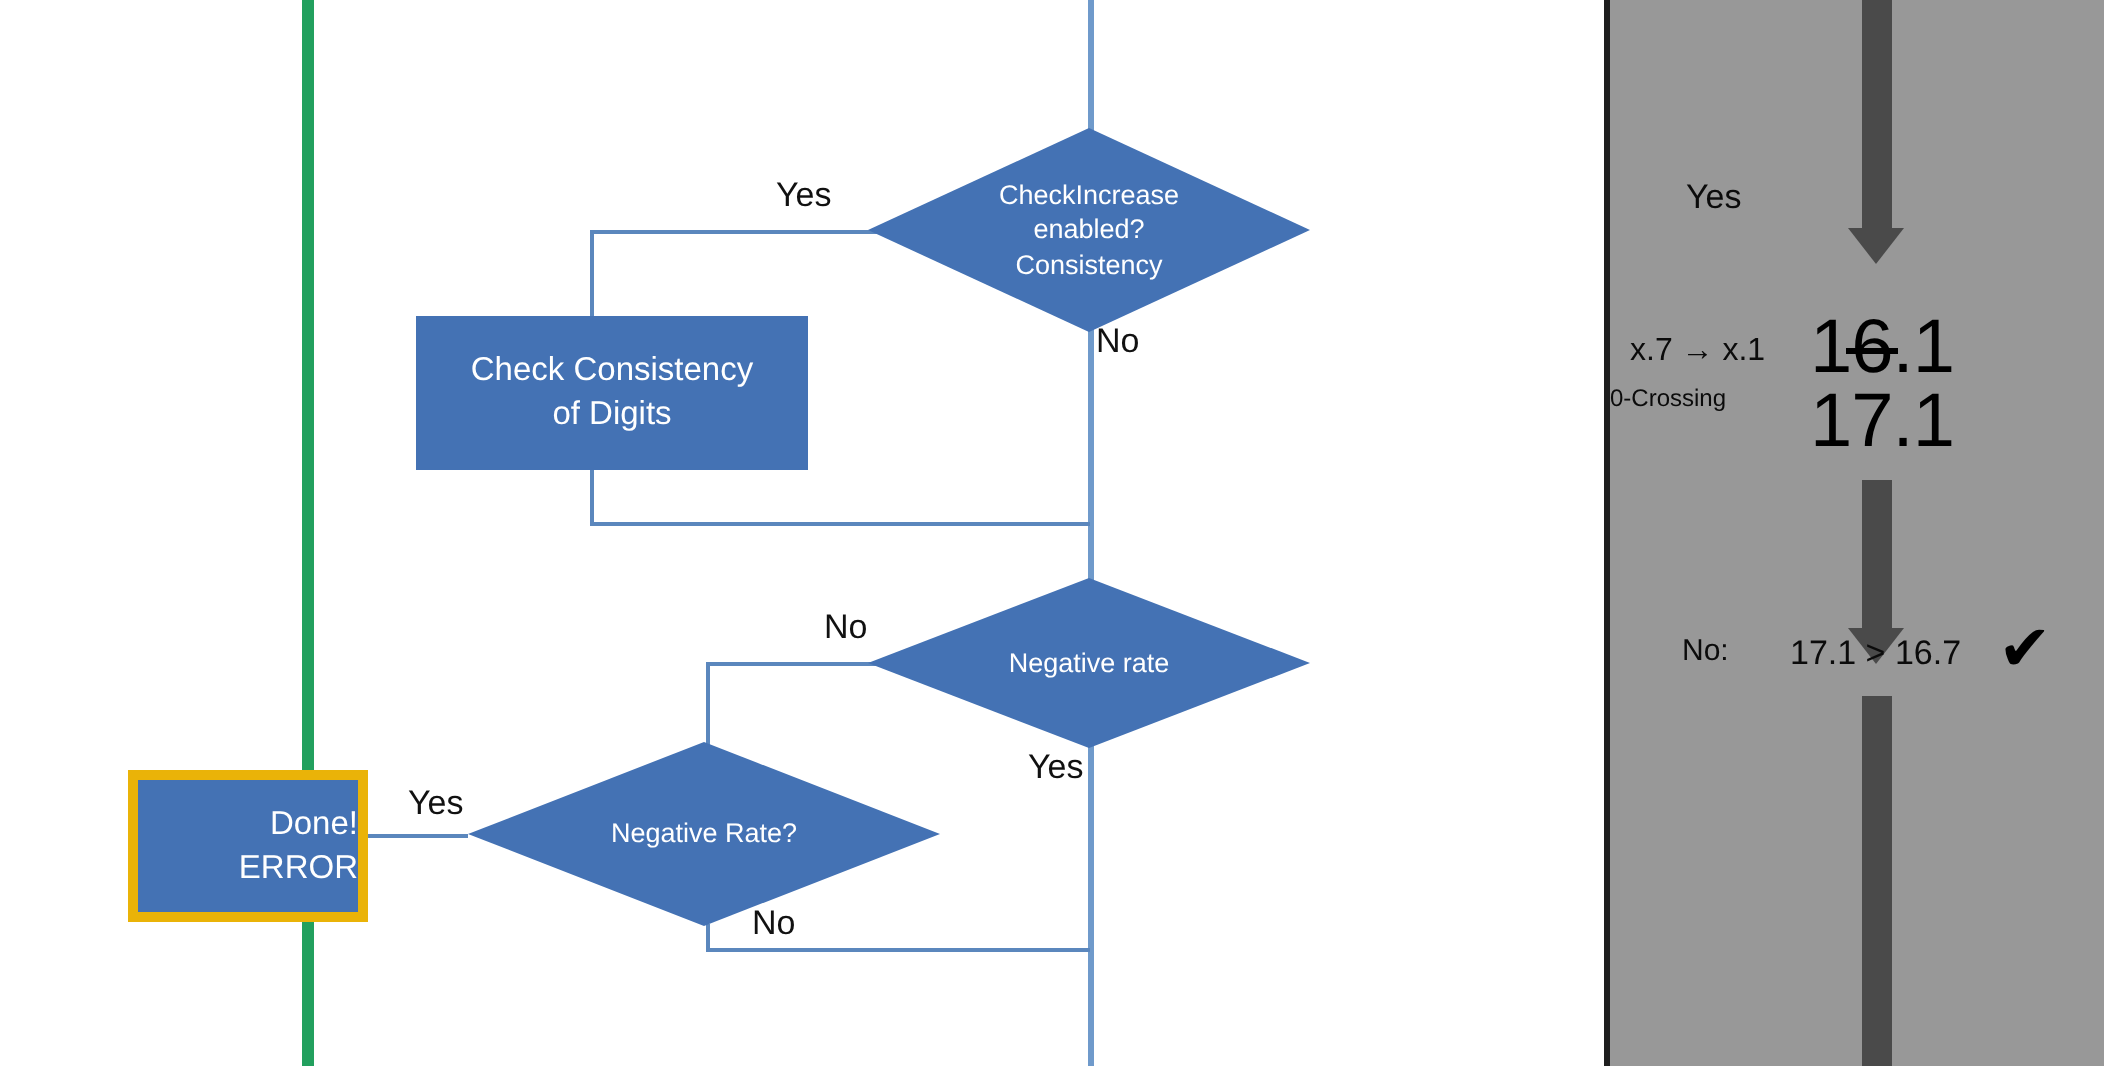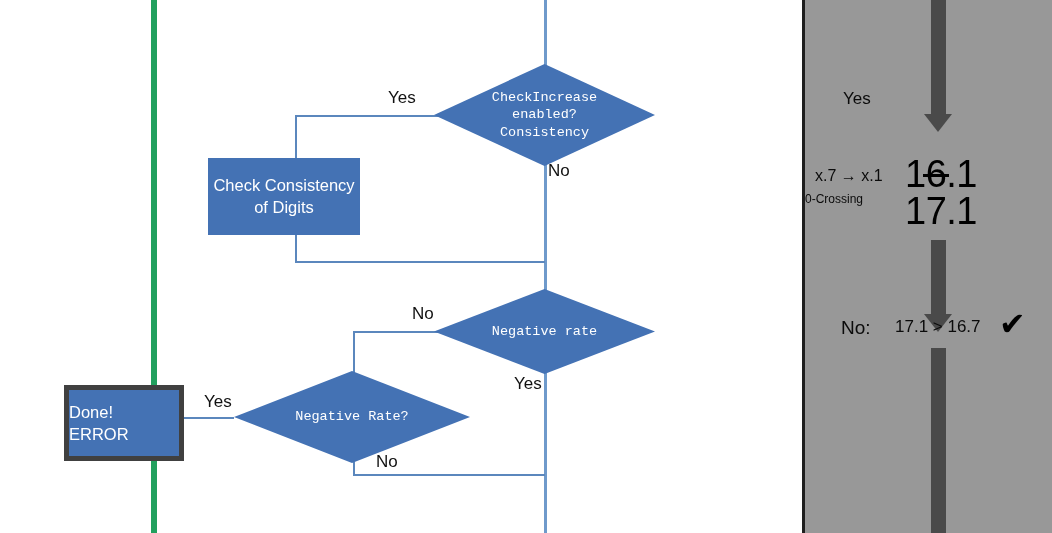--- a/index.html
+++ b/index.html
@@ -46,43 +46,42 @@
     position: absolute;
     background: #4472B4;
     clip-path: polygon(50% 0%, 100% 50%, 50% 100%, 0% 50%);
     display: flex;
     align-items: center;
     justify-content: center;
     color: #ffffff;
     text-align: center;
     line-height: 1.28;
     font-size: 13.5px;
-    font-family: Liberation Mono, monospace;
   }
   .diamond .dtext { width: 70%; }
 
   .procbox {
     position: absolute;
     background: #4472B4;
     display: flex;
     align-items: center;
     justify-content: center;
     color: #ffffff;
     text-align: center;
     line-height: 1.3;
     font-size: 16.5px;
   }
 
   .terminal {
     position: absolute;
     background: #4472B4;
-    border: 5px solid #404040;
+    border: 5px solid #eab308;
     display: flex;
     flex-direction: column;
-    align-items: flex-start;
+    align-items: flex-end;
     justify-content: center;
     color: #ffffff;
     text-align: center;
     line-height: 1.35;
     font-size: 16.5px;
   }
 
   .edge-label {
     position: absolute;
     color: #111111;
@@ -157,21 +156,21 @@
     <div class="dtext">
       <div>CheckIncrease</div>
       <div>enabled?</div>
       <div>Consistency</div>
     </div>
   </div>
 
   <div class="edge-label" style="left:388px; top:88px;">Yes</div>
   <div class="edge-label" style="left:548px; top:161px;">No</div>
 
-  <div class="procbox" style="left:208px; top:158px; width:152px; height:77px;">
+  <div class="procbox" style="left:208px; top:158px; width:196px; height:77px;">
     <div>
       <div>Check Consistency</div>
       <div>of Digits</div>
     </div>
   </div>
 
   <div class="conn h" style="left:353px; top:331px; width:87px;"></div>
   <div class="conn v" style="left:353px; top:331px; height:42px;"></div>
 
   <div class="conn v" style="left:353px; top:462px; height:14px;"></div>
@@ -210,21 +209,21 @@
     <div class="panel-label" style="left:10px; top:167px; font-size:16px;">x.7 → x.1</div>
     <div class="panel-label" style="left:0px; top:192px; font-size:12px;">0-Crossing</div>
 
     <div class="big-num" style="left:100px; top:155px;">16.1</div>
     <div class="strike" style="left:118px; top:174px; width:26px;"></div>
     <div class="big-num" style="left:100px; top:192px;">17.1</div>
 
     <div class="panel-arrow-shaft" style="left:126px; top:240px; width:15px; height:75px;"></div>
     <div class="panel-arrow-head" style="left:119px; top:314px;"></div>
 
-    <div class="panel-label" style="left:36px; top:317px; font-size:19px;">No:</div>
+    <div class="panel-label" style="left:36px; top:317px; font-size:15px;">No:</div>
     <div class="panel-label" style="left:90px; top:317px; font-size:17px;">17.1 &gt; 16.7</div>
     <div class="check" style="left:194px; top:308px;">✔</div>
 
     <div class="panel-arrow-shaft" style="left:126px; top:348px; width:15px; height:185px;"></div>
 
   </div>
 
 </div>
 
 </body></html>

